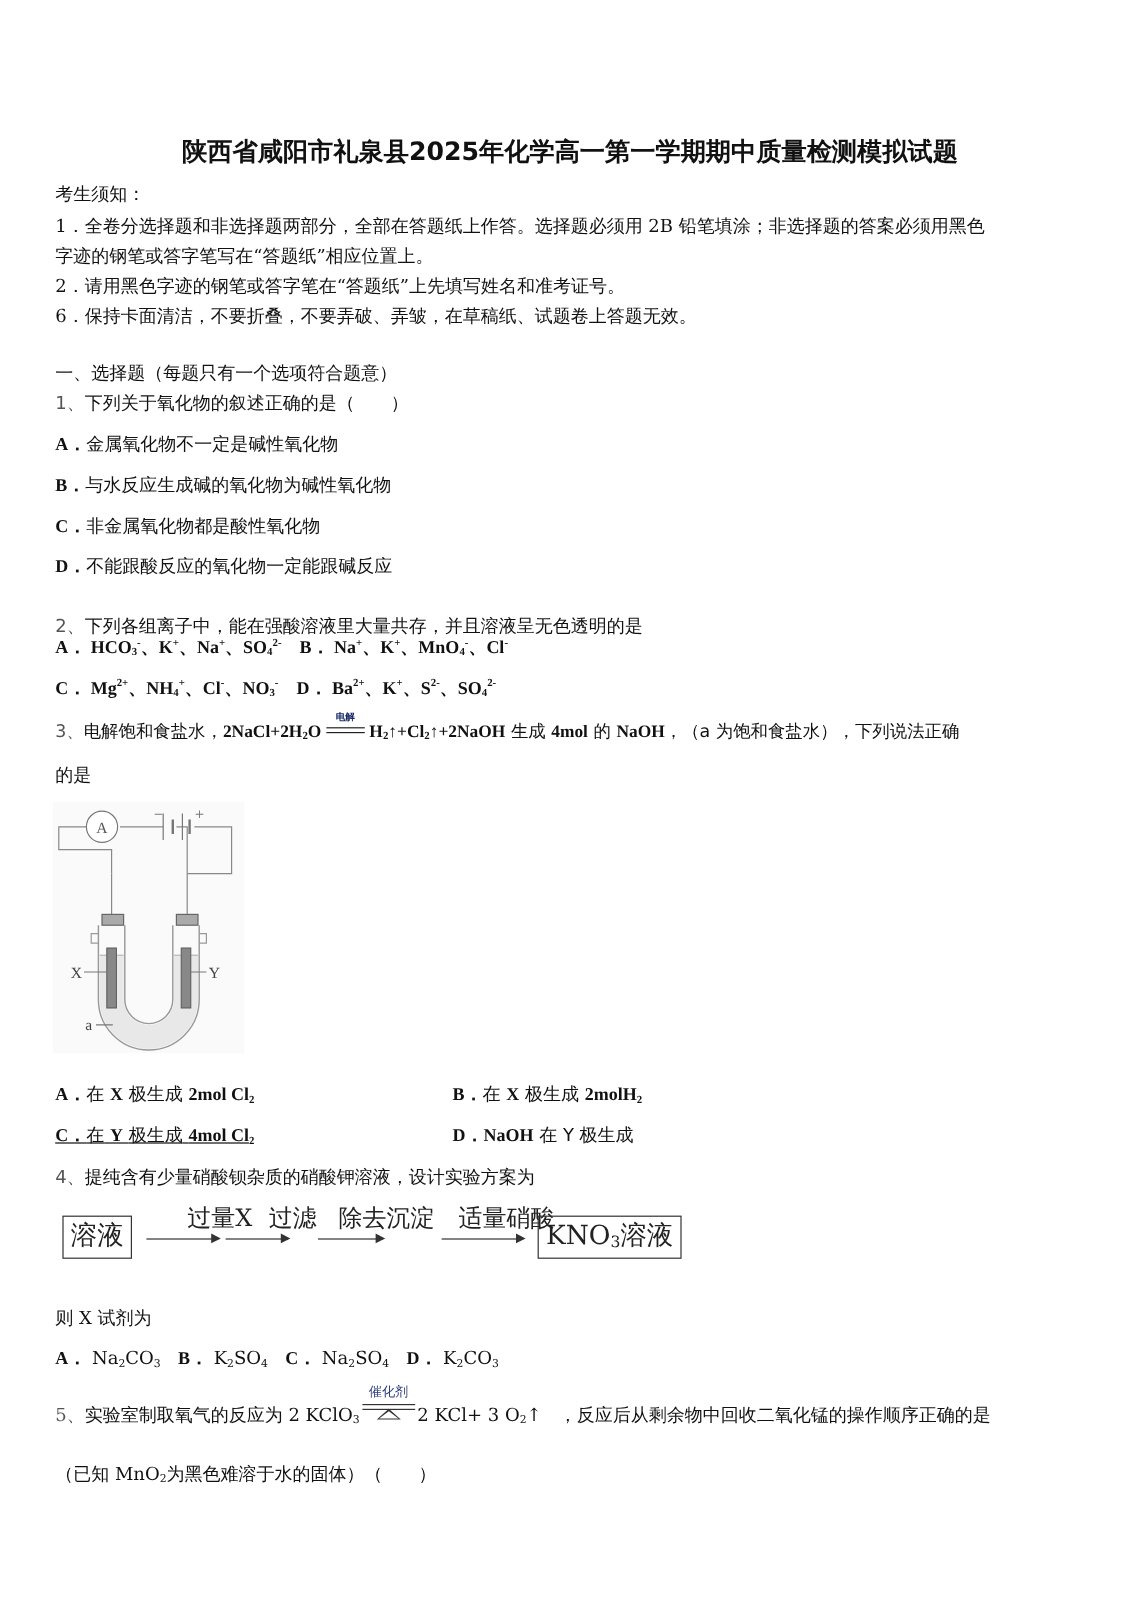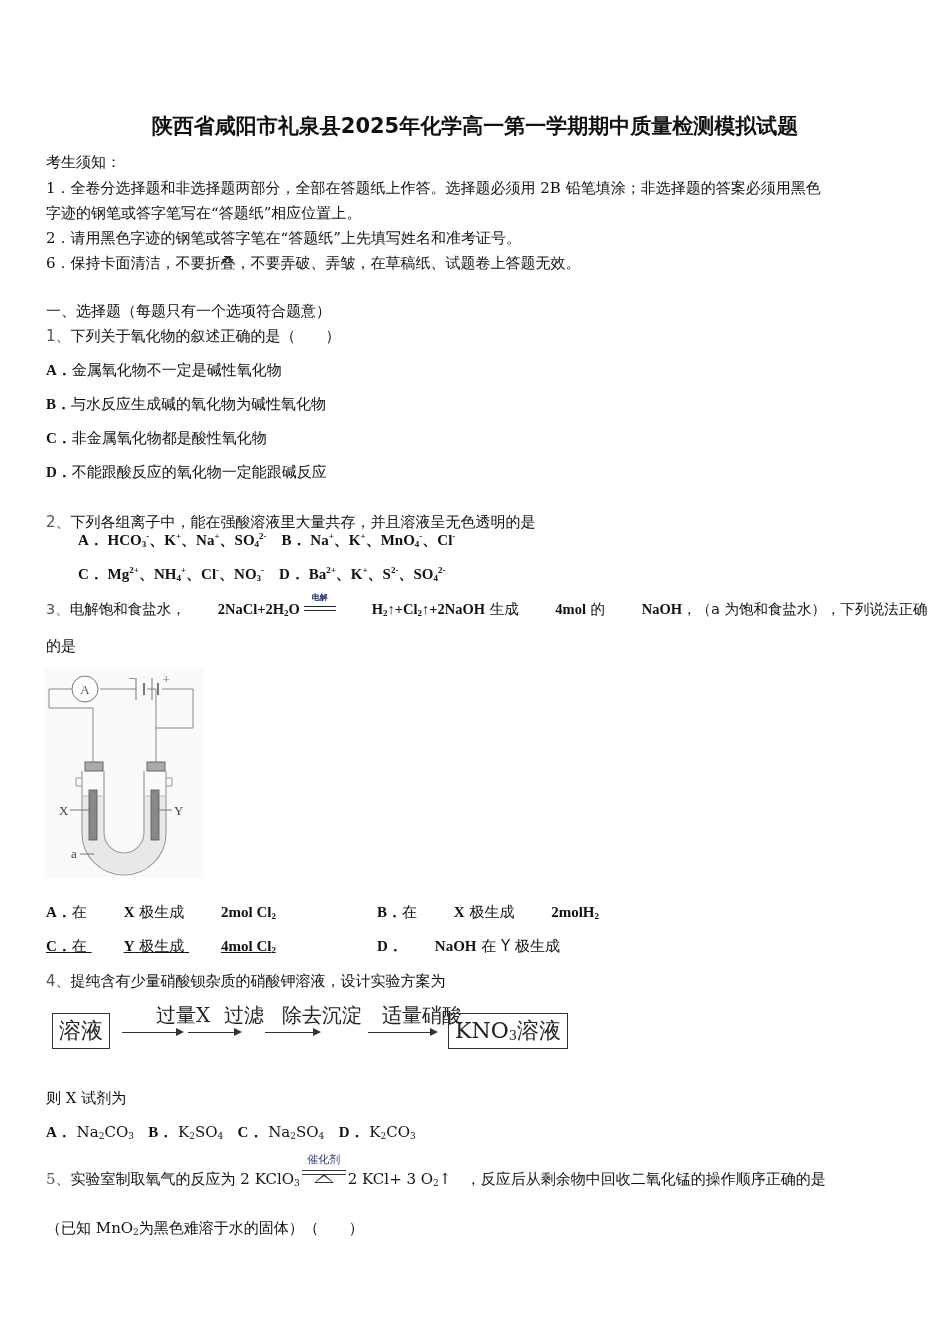--- a/index.html
+++ b/index.html
@@ -4,21 +4,21 @@
 <style>
   html, body { margin: 0; padding: 0; background: #ffffff; }
   body { width: 950px; height: 1344px; position: relative; overflow: hidden;
          font-family: "DejaVu Serif", "Liberation Serif", serif; color: #111; }
   .abs { position: absolute; white-space: nowrap; }
   .title { left: 0; width: 950px; top: 112px; text-align: center;
            font-family: "DejaVu Sans", "Liberation Sans", sans-serif; font-weight: bold; font-size: 21px; letter-spacing: 0px; }
   .line { font-size: 15px; line-height: 20px; }
   .sans { font-family: "DejaVu Sans", "Liberation Sans", sans-serif; }
   .opt-letter { font-weight: bold; font-family: "Liberation Serif", serif; }
-  .chem { font-family: "Liberation Serif", serif; font-weight: bold; margin-left: 32px; }
+  .chem { font-family: "Liberation Serif", serif; font-weight: bold; }
   sub { font-size: 9px; vertical-align: -2px; line-height: 0; }
   sup { font-size: 9px; vertical-align: 6px; line-height: 0; }
   .gray { color: #555; }
   .cond { display: inline-block; position: relative; width: 32px; height: 18px; vertical-align: -2px; margin: 0 4px; }
   .cond .lbl { position: absolute; top: -10px; left: 0; width: 32px; text-align: center; font-size: 8px; color: #1a2a6c; font-weight: bold; }
   .cond .eq1 { position: absolute; top: 8px; left: 0; width: 32px; height: 0; border-top: 1.5px solid #222; }
   .cond .eq2 { position: absolute; top: 12px; left: 0; width: 32px; height: 0; border-top: 1.5px solid #222; }
   .cond2 { display: inline-block; position: relative; width: 44px; height: 18px; vertical-align: -2px; margin: 0 2px; }
   .cond2 .lbl { position: absolute; top: -18px; left: 0; width: 44px; text-align: center; font-size: 11px; color: #2a3a7c; }
   .cond2 .eq1 { position: absolute; top: 2px; left: 0; width: 44px; border-top: 1.5px solid #333; }

